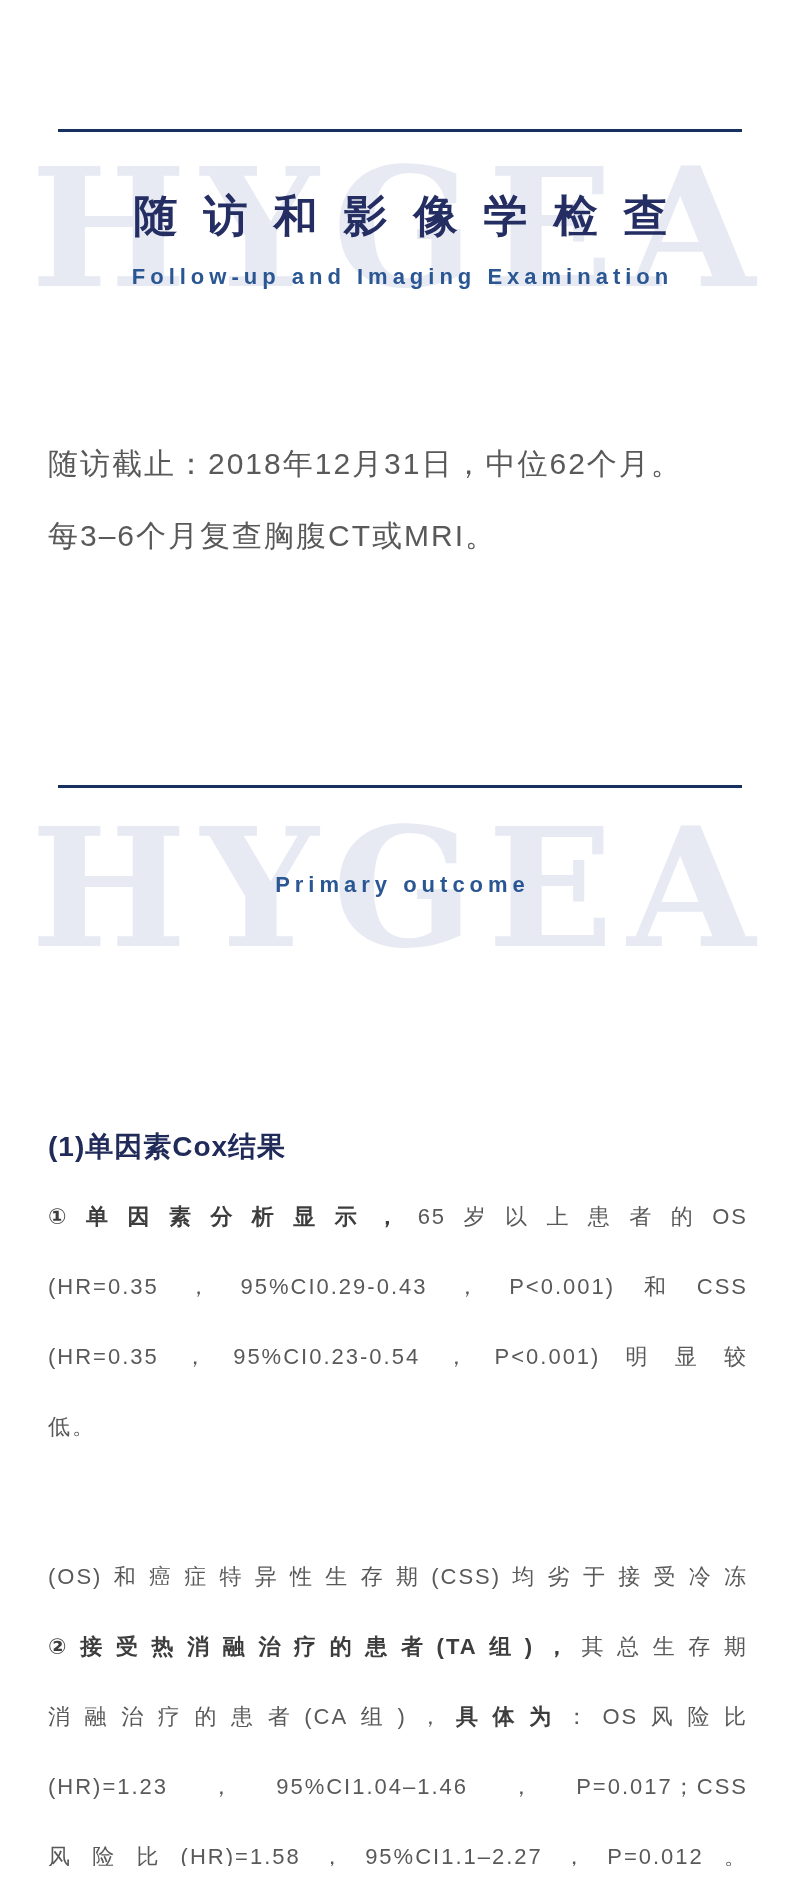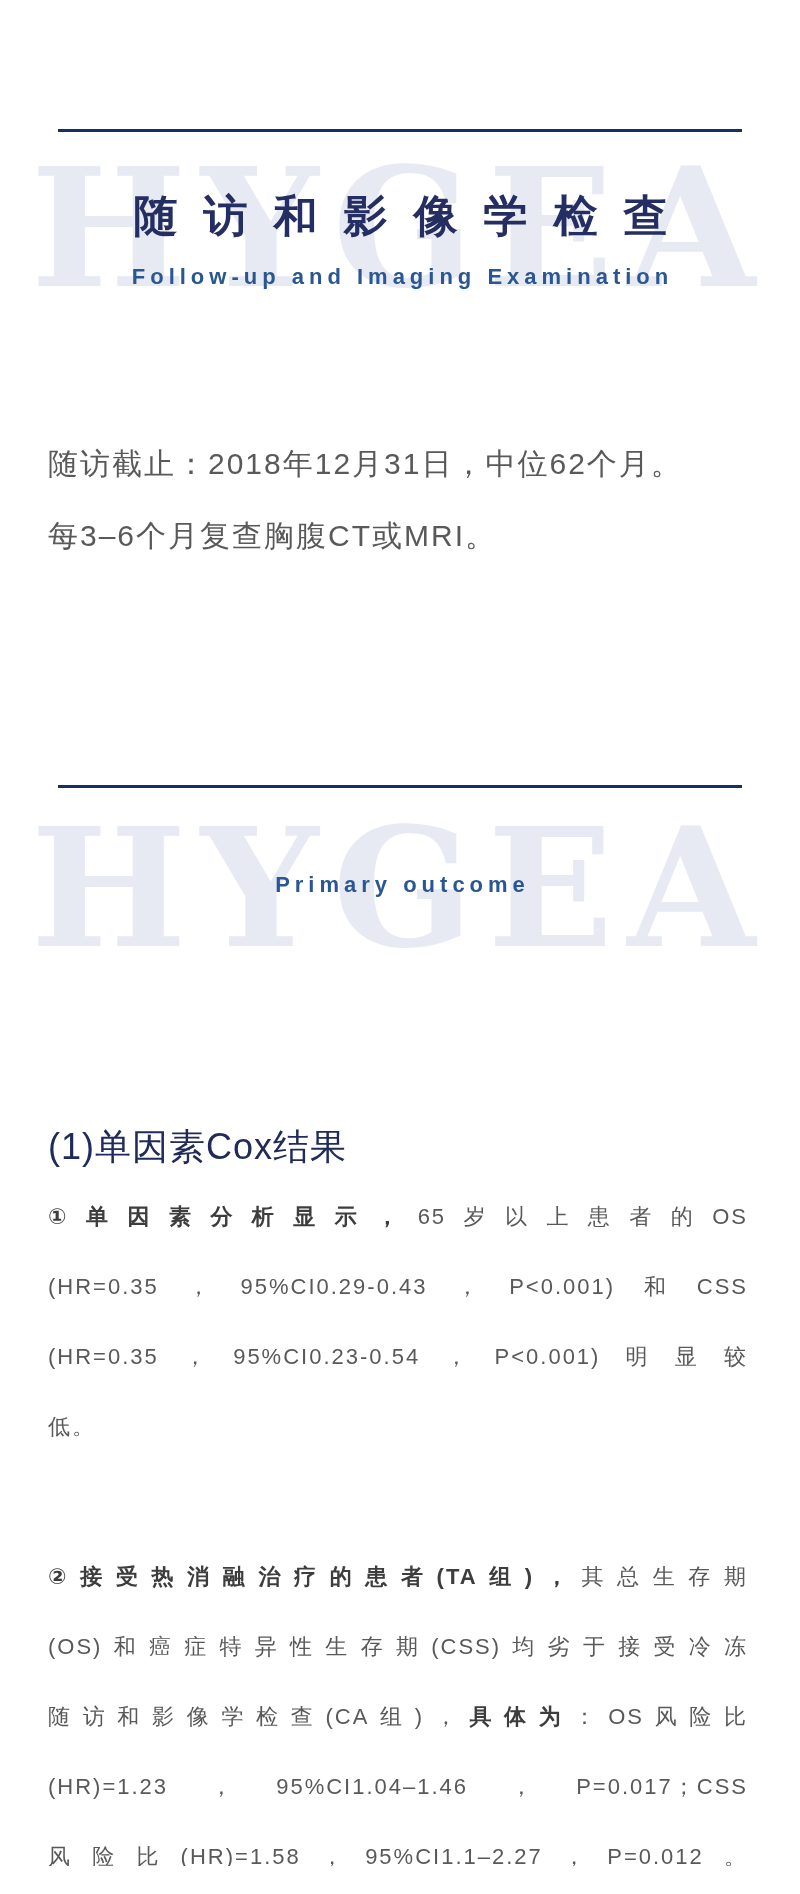--- a/index.html
+++ b/index.html
@@ -69,23 +69,23 @@
     position:absolute;
     left:48px;right:48px;
     font-size:30px;
     line-height:72px;
     letter-spacing:2px;
     color:var(--body-gray);
   }
   .content-heading{
     position:absolute;
     left:48px;right:48px;
-    font-size:36px;
+    font-size:28px;
     line-height:42px;
-    font-weight:normal;
+    font-weight:bold;
     color:#202b5a;
     letter-spacing:1px;
   }
   .paragraph{
     position:absolute;
     left:48px;right:52px;
     font-size:22px;
     line-height:70px;
     color:var(--body-gray);
   }
@@ -129,20 +129,20 @@
   <h2 class="content-heading" style="top:1112px">(1)单因素Cox结果</h2>
 
   <div class="paragraph" style="top:1168px">
       <div class="para-line justified"><span class="seg-bold">①单因素分析显示，</span><span class="seg-regular">65岁以上患者的OS</span></div>
       <div class="para-line justified"><span class="seg-regular">(HR=0.35，95%CI0.29-0.43，P&lt;0.001)和CSS</span></div>
       <div class="para-line justified"><span class="seg-regular">(HR=0.35，95%CI0.23-0.54，P&lt;0.001)明显较</span></div>
       <div class="para-line"><span class="seg-regular">低。</span></div>
     </div>
 
   <div class="paragraph" style="top:1528px">
+      <div class="para-line justified"><span class="seg-regular">(OS)和癌症特异性生存期(CSS)均劣于接受冷冻</span></div>
       <div class="para-line justified"><span class="seg-bold">②接受热消融治疗的患者(TA组)，</span><span class="seg-regular">其总生存期</span></div>
-      <div class="para-line justified"><span class="seg-regular">(OS)和癌症特异性生存期(CSS)均劣于接受冷冻</span></div>
-      <div class="para-line justified"><span class="seg-regular">随访和影像学检查(CA组)，</span><span class="seg-bold">具体为</span><span class="seg-regular">：OS风险比</span></div>
+      <div class="para-line justified"><span class="seg-regular">消融治疗的患者(CA组)，</span><span class="seg-bold">具体为</span><span class="seg-regular">：OS风险比</span></div>
       <div class="para-line justified"><span class="seg-regular">(HR)=1.23，95%CI1.04–1.46，P=0.017；CSS</span></div>
       <div class="para-line justified"><span class="seg-regular">风险比(HR)=1.58，95%CI1.1–2.27，P=0.012。</span></div>
     </div>
 
 </div>
 
 </body></html>

